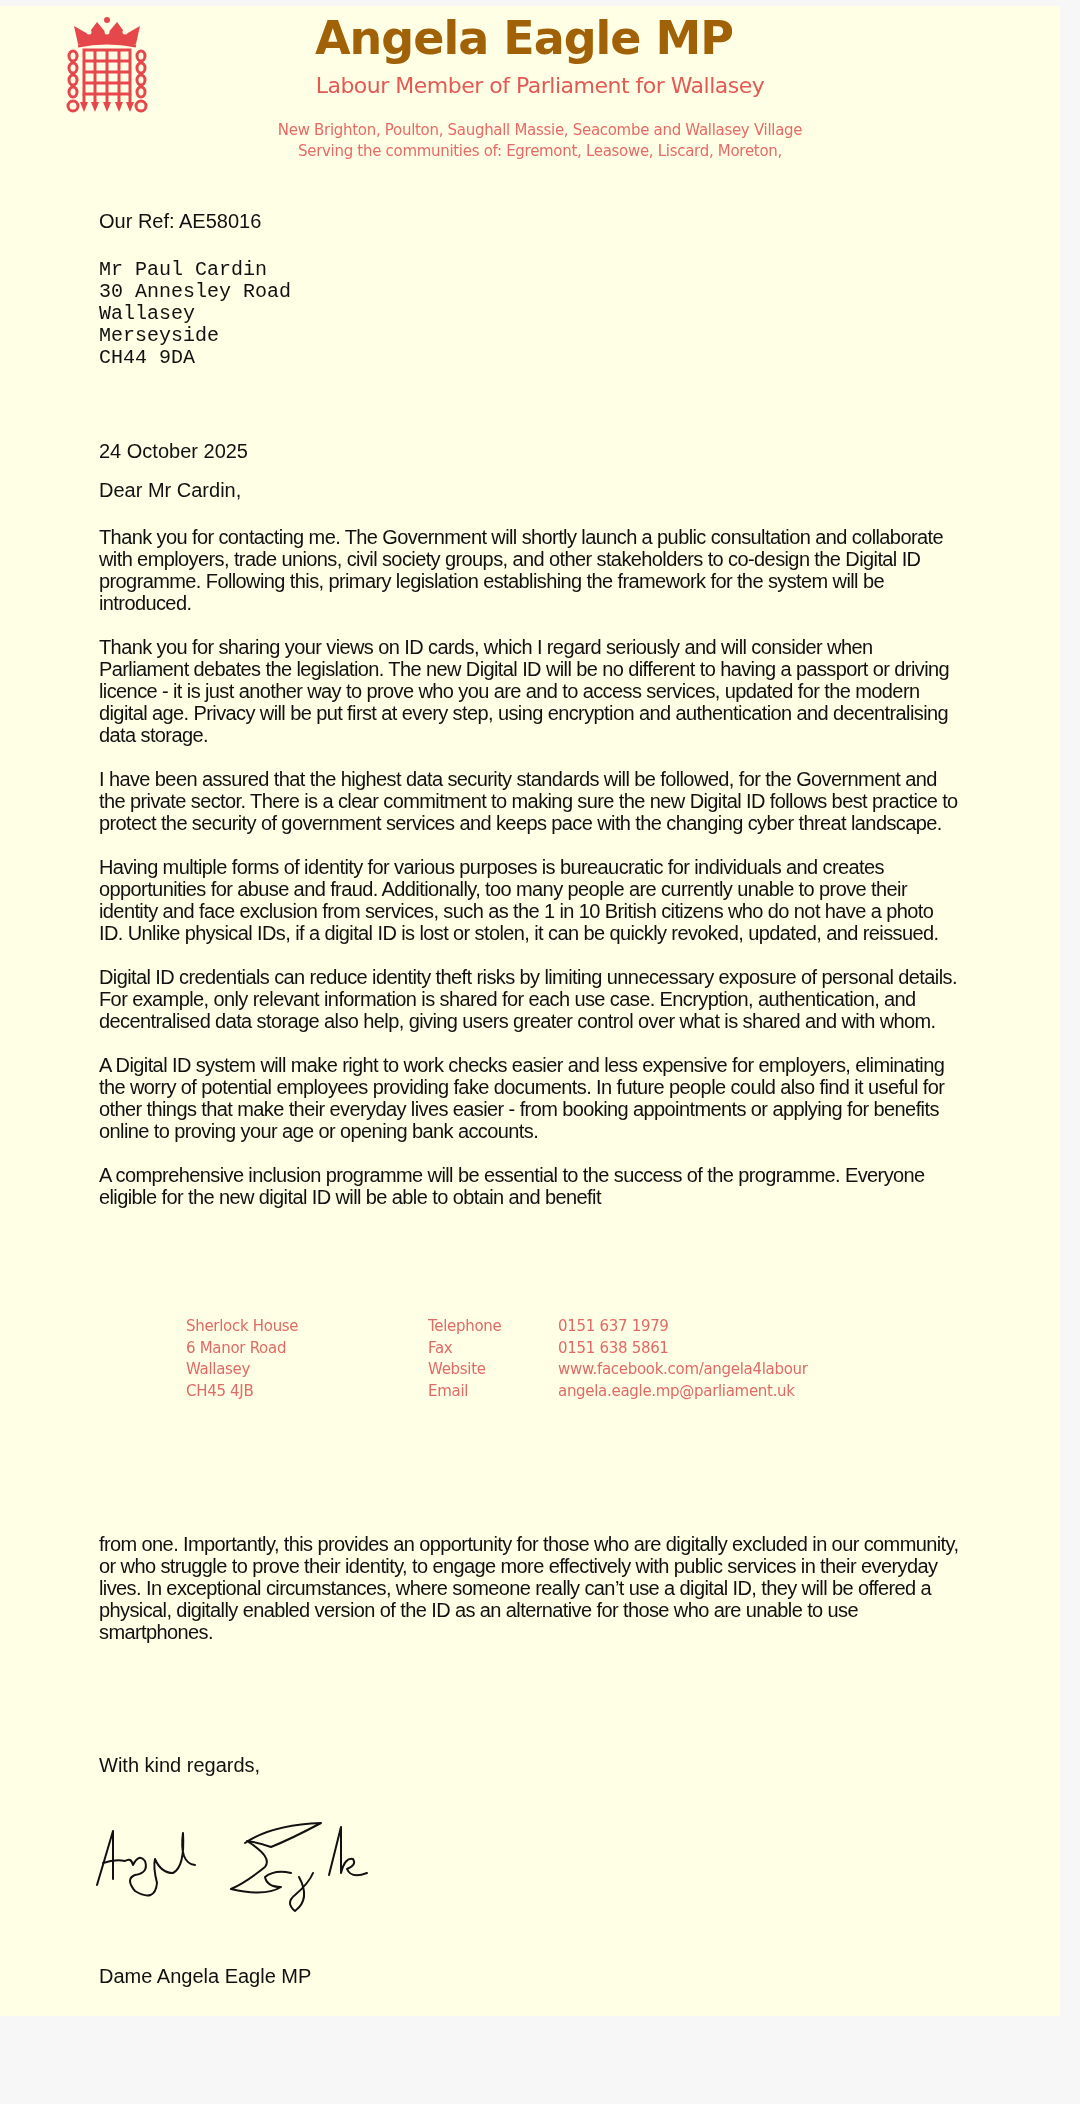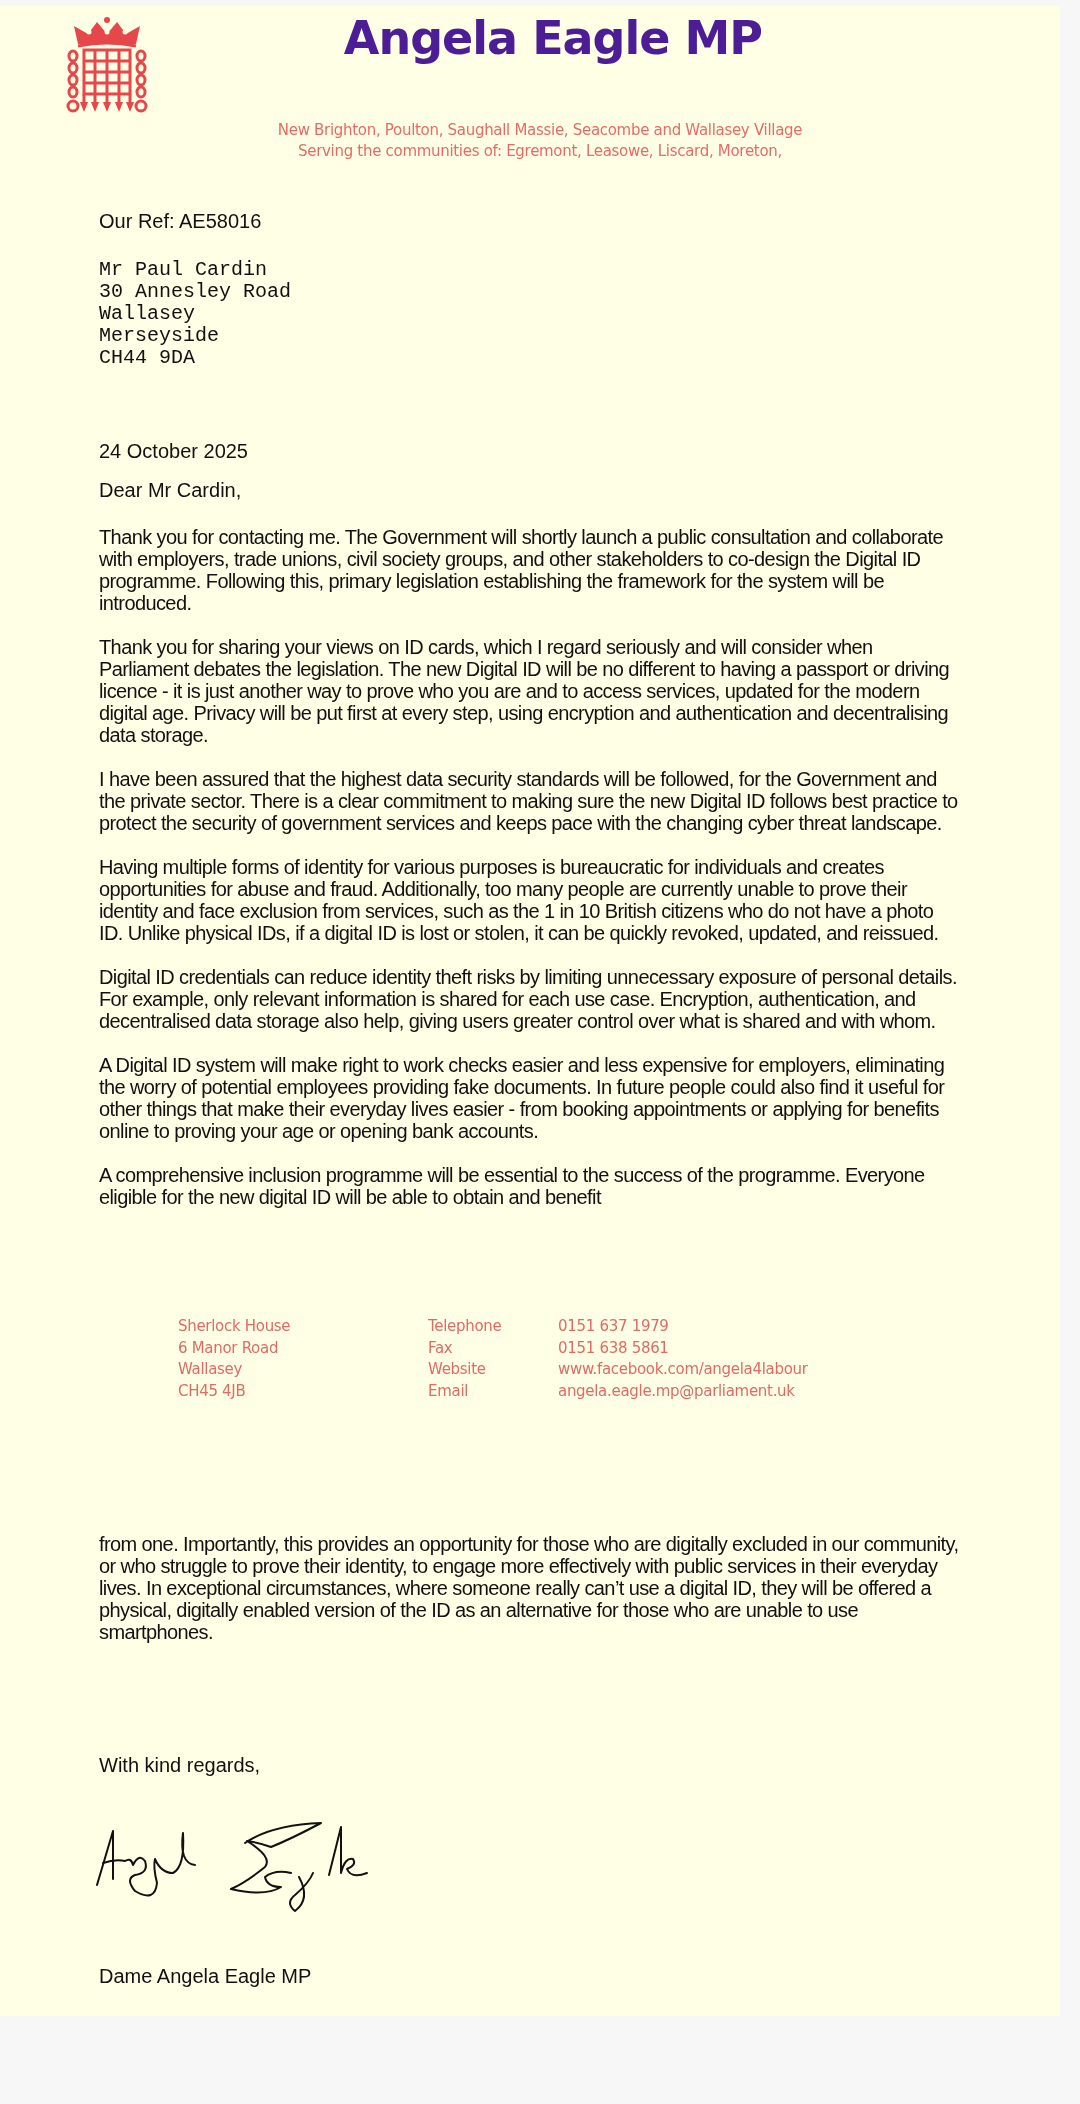--- a/index.html
+++ b/index.html
@@ -21,22 +21,22 @@
   #page1 { top: 6px; height: 1493px; }
   #page2 { top: 1413px; height: 603px; }
   .page-break {
     position: absolute; left: 0; top: 1499px; width: 1060px; height: 2px;
     background: #eeeee4;
   }
 
   
   .logo { position: absolute; left: 64px; top: 8px; width: 86px; height: 102px; }
   .lh-name {
-    position: absolute; left: 302px; width: 460px; top: 4px;
-    text-align: right; color: #4c1d95;
+    position: absolute; left: 294px; width: 460px; top: 4px;
+    text-align: center; color: #a16207;
     font-family: "DejaVu Sans", sans-serif; font-weight: bold;
     font-size: 46px; letter-spacing: -1px; line-height: 56px;
   }
   .lh-sub {
     position: absolute; left: 260px; width: 560px; top: 66px;
     text-align: center; color: #e35a55;
     font-family: "DejaVu Sans", sans-serif; font-size: 22px; line-height: 28px;
     letter-spacing: -0.5px;
   }
   .lh-serving {
@@ -62,21 +62,21 @@
 
   #p1block { top: 520px; }
 
   
   .footer {
     position: absolute; top: 1310px; left: 170px;
     font-family: "DejaVu Sans", sans-serif; font-size: 15px; line-height: 21.5px;
     color: #e06a66; letter-spacing: -0.3px;
   }
   .footer .col { position: absolute; top: 0; white-space: nowrap; }
-  .footer .c1 { left: 8px; }
+  .footer .c1 { left: 16px; }
   .footer .c2 { left: 258px; }
   .footer .c3 { left: 388px; }
 
   #p2block { top: 120px; }
   .closing { position: absolute; left: 99px; top: 341px; font-size: 20px; line-height: 22px; }
   .signature { position: absolute; left: 95px; top: 390px; width: 320px; height: 120px; }
   .signer { position: absolute; left: 99px; top: 552px; font-size: 20px; line-height: 22px; }
 </style>
 </head>
 <body>
@@ -116,20 +116,21 @@
     <g fill="#e5474a">
       <path d="M16 88 L24 88 L20 98 Z"></path>
       <path d="M27 88 L35 88 L31 98 Z"></path>
       <path d="M39 88 L47 88 L43 98 Z"></path>
       <path d="M51 88 L59 88 L55 98 Z"></path>
       <path d="M62 88 L70 88 L66 98 Z"></path>
     </g>
   </svg>
 
   <div class="lh-name">Angela Eagle MP</div>
+  <div class="lh-sub">Labour Member of Parliament for Wallasey</div>
   <div class="lh-serving">
     <div>New Brighton, Poulton, Saughall Massie, Seacombe and Wallasey Village</div>
     <div>Serving the communities of: Egremont, Leasowe, Liscard, Moreton,</div>
   </div>
 
   <div class="ref">Our Ref: AE58016</div>
 
   <div class="address">
     <div>Mr Paul Cardin</div>
     <div>30 Annesley Road</div>

